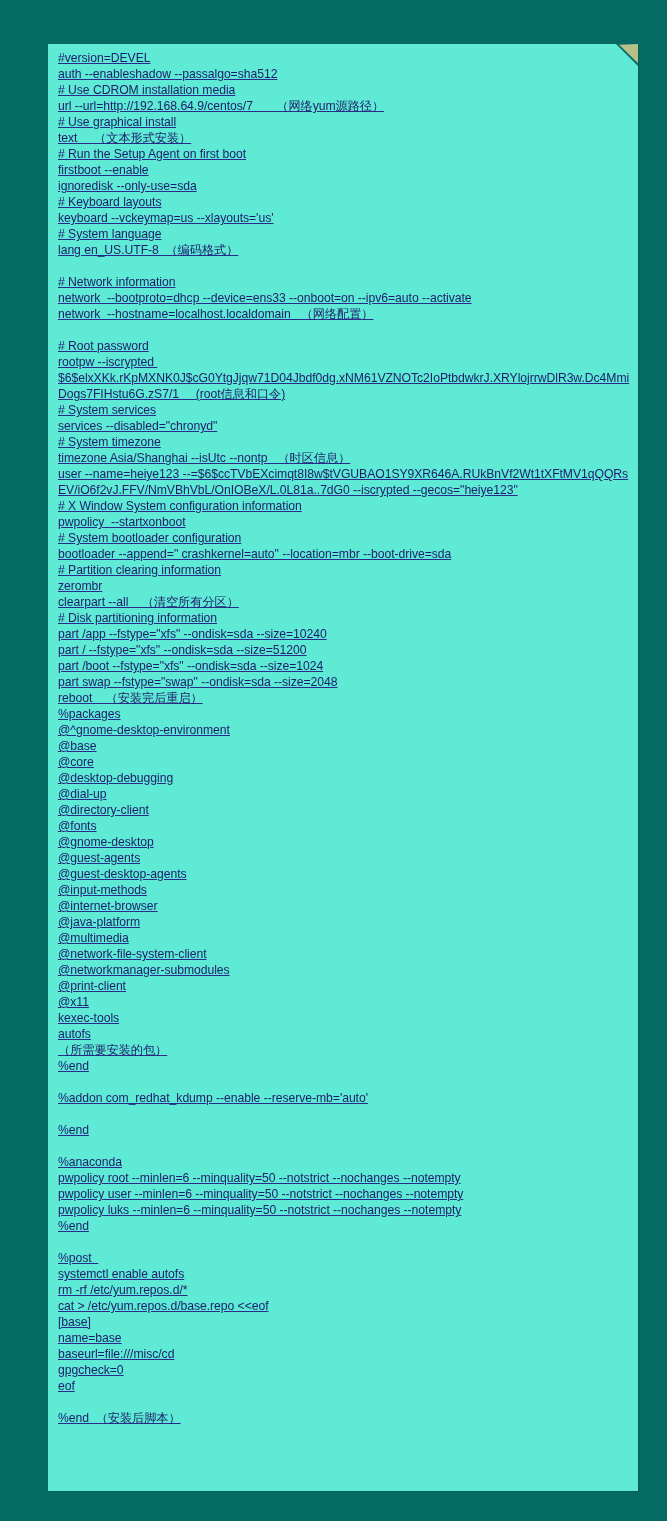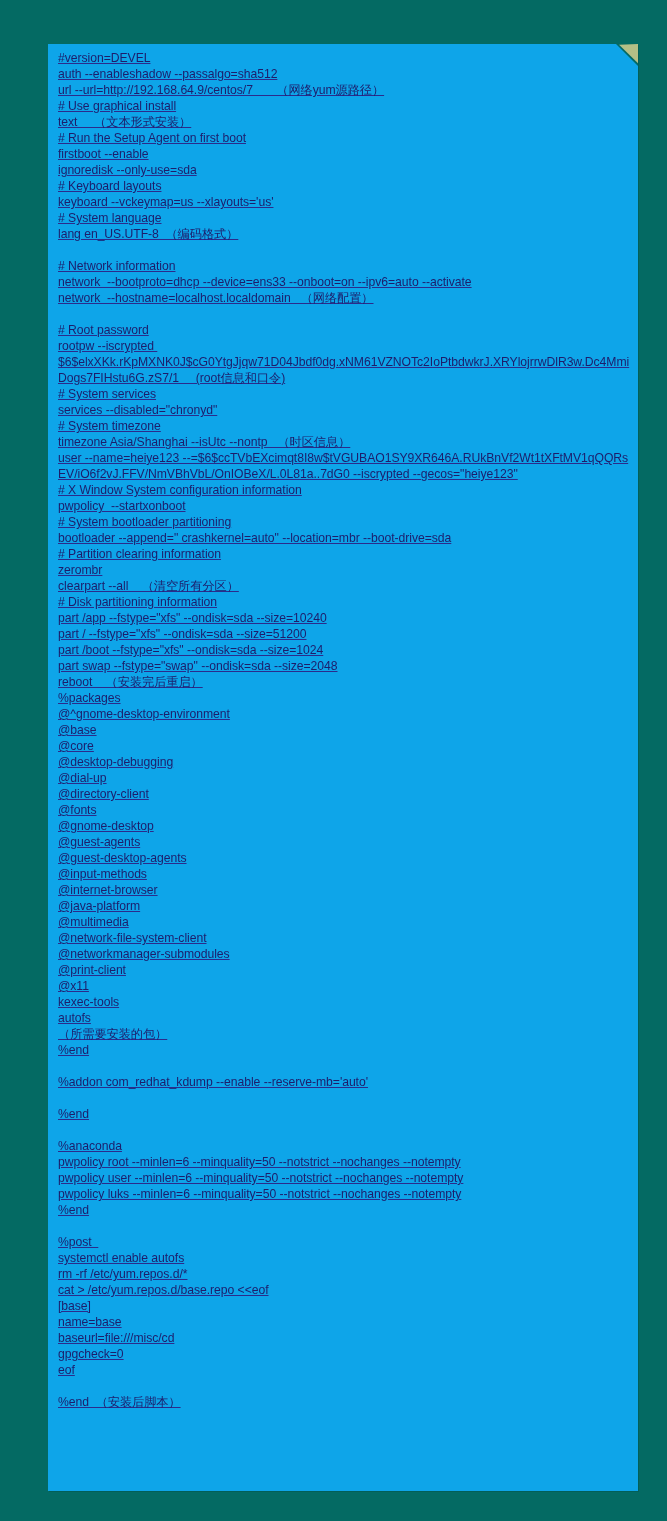--- a/index.html
+++ b/index.html
@@ -72,26 +72,27 @@
   .line.blank {
     height: 16px;
   }
   .line.blank > span.txt {
     text-decoration: none;
   }
 </style>
 </head>
 <body style="background: rgb(4, 106, 99);">
 
-<div id="note-page" style="background: #0ea5e9; text-decoration: underline;">
+<div id="note-page" style="background: #5eead4; text-decoration: underline;">
   <div id="corner-fold" style="background: rgb(4, 106, 99);"></div>
   <div id="corner-fold-shadow"></div>
   <div id="code-body" style="color: rgb(29, 29, 107);">
       <div class="line"><span class="txt">#version=DEVEL</span></div>
       <div class="line"><span class="txt">auth --enableshadow --passalgo=sha512</span></div>
+      <div class="line"><span class="txt"># Use CDROM installation media</span></div>
       <div class="line"><span class="txt">url --url=http://192.168.64.9/centos/7       （网络yum源路径）</span></div>
       <div class="line"><span class="txt"># Use graphical install</span></div>
       <div class="line"><span class="txt">text     （文本形式安装）</span></div>
       <div class="line"><span class="txt"># Run the Setup Agent on first boot</span></div>
       <div class="line"><span class="txt">firstboot --enable</span></div>
       <div class="line"><span class="txt">ignoredisk --only-use=sda</span></div>
       <div class="line"><span class="txt"># Keyboard layouts</span></div>
       <div class="line"><span class="txt">keyboard --vckeymap=us --xlayouts='us'</span></div>
       <div class="line"><span class="txt"># System language</span></div>
       <div class="line"><span class="txt">lang en_US.UTF-8  （编码格式）</span></div>
@@ -103,21 +104,21 @@
       <div class="line"><span class="txt"># Root password</span></div>
       <div class="line"><span class="txt">rootpw --iscrypted </span></div>
       <div class="line"><span class="txt">$6$elxXKk.rKpMXNK0J$cG0YtgJjqw71D04Jbdf0dg.xNM61VZNOTc2IoPtbdwkrJ.XRYlojrrwDlR3w.Dc4MmiDogs7FIHstu6G.zS7/1     (root信息和口令)</span></div>
       <div class="line"><span class="txt"># System services</span></div>
       <div class="line"><span class="txt">services --disabled="chronyd"</span></div>
       <div class="line"><span class="txt"># System timezone</span></div>
       <div class="line"><span class="txt">timezone Asia/Shanghai --isUtc --nontp   （时区信息）</span></div>
       <div class="line"><span class="txt">user --name=heiye123 --=$6$ccTVbEXcimqt8I8w$tVGUBAO1SY9XR646A.RUkBnVf2Wt1tXFtMV1qQQRsEV/iO6f2vJ.FFV/NmVBhVbL/OnIOBeX/L.0L81a..7dG0 --iscrypted --gecos="heiye123"</span></div>
       <div class="line"><span class="txt"># X Window System configuration information</span></div>
       <div class="line"><span class="txt">pwpolicy  --startxonboot</span></div>
-      <div class="line"><span class="txt"># System bootloader partitioning</span></div>
+      <div class="line"><span class="txt"># System bootloader configuration</span></div>
       <div class="line"><span class="txt">bootloader --append=" crashkernel=auto" --location=mbr --boot-drive=sda</span></div>
       <div class="line"><span class="txt"># Partition clearing information</span></div>
       <div class="line"><span class="txt">zerombr</span></div>
       <div class="line"><span class="txt">clearpart --all    （清空所有分区）</span></div>
       <div class="line"><span class="txt"># Disk partitioning information</span></div>
       <div class="line"><span class="txt">part /app --fstype="xfs" --ondisk=sda --size=10240</span></div>
       <div class="line"><span class="txt">part / --fstype="xfs" --ondisk=sda --size=51200</span></div>
       <div class="line"><span class="txt">part /boot --fstype="xfs" --ondisk=sda --size=1024</span></div>
       <div class="line"><span class="txt">part swap --fstype="swap" --ondisk=sda --size=2048</span></div>
       <div class="line"><span class="txt">reboot    （安装完后重启）</span></div>

